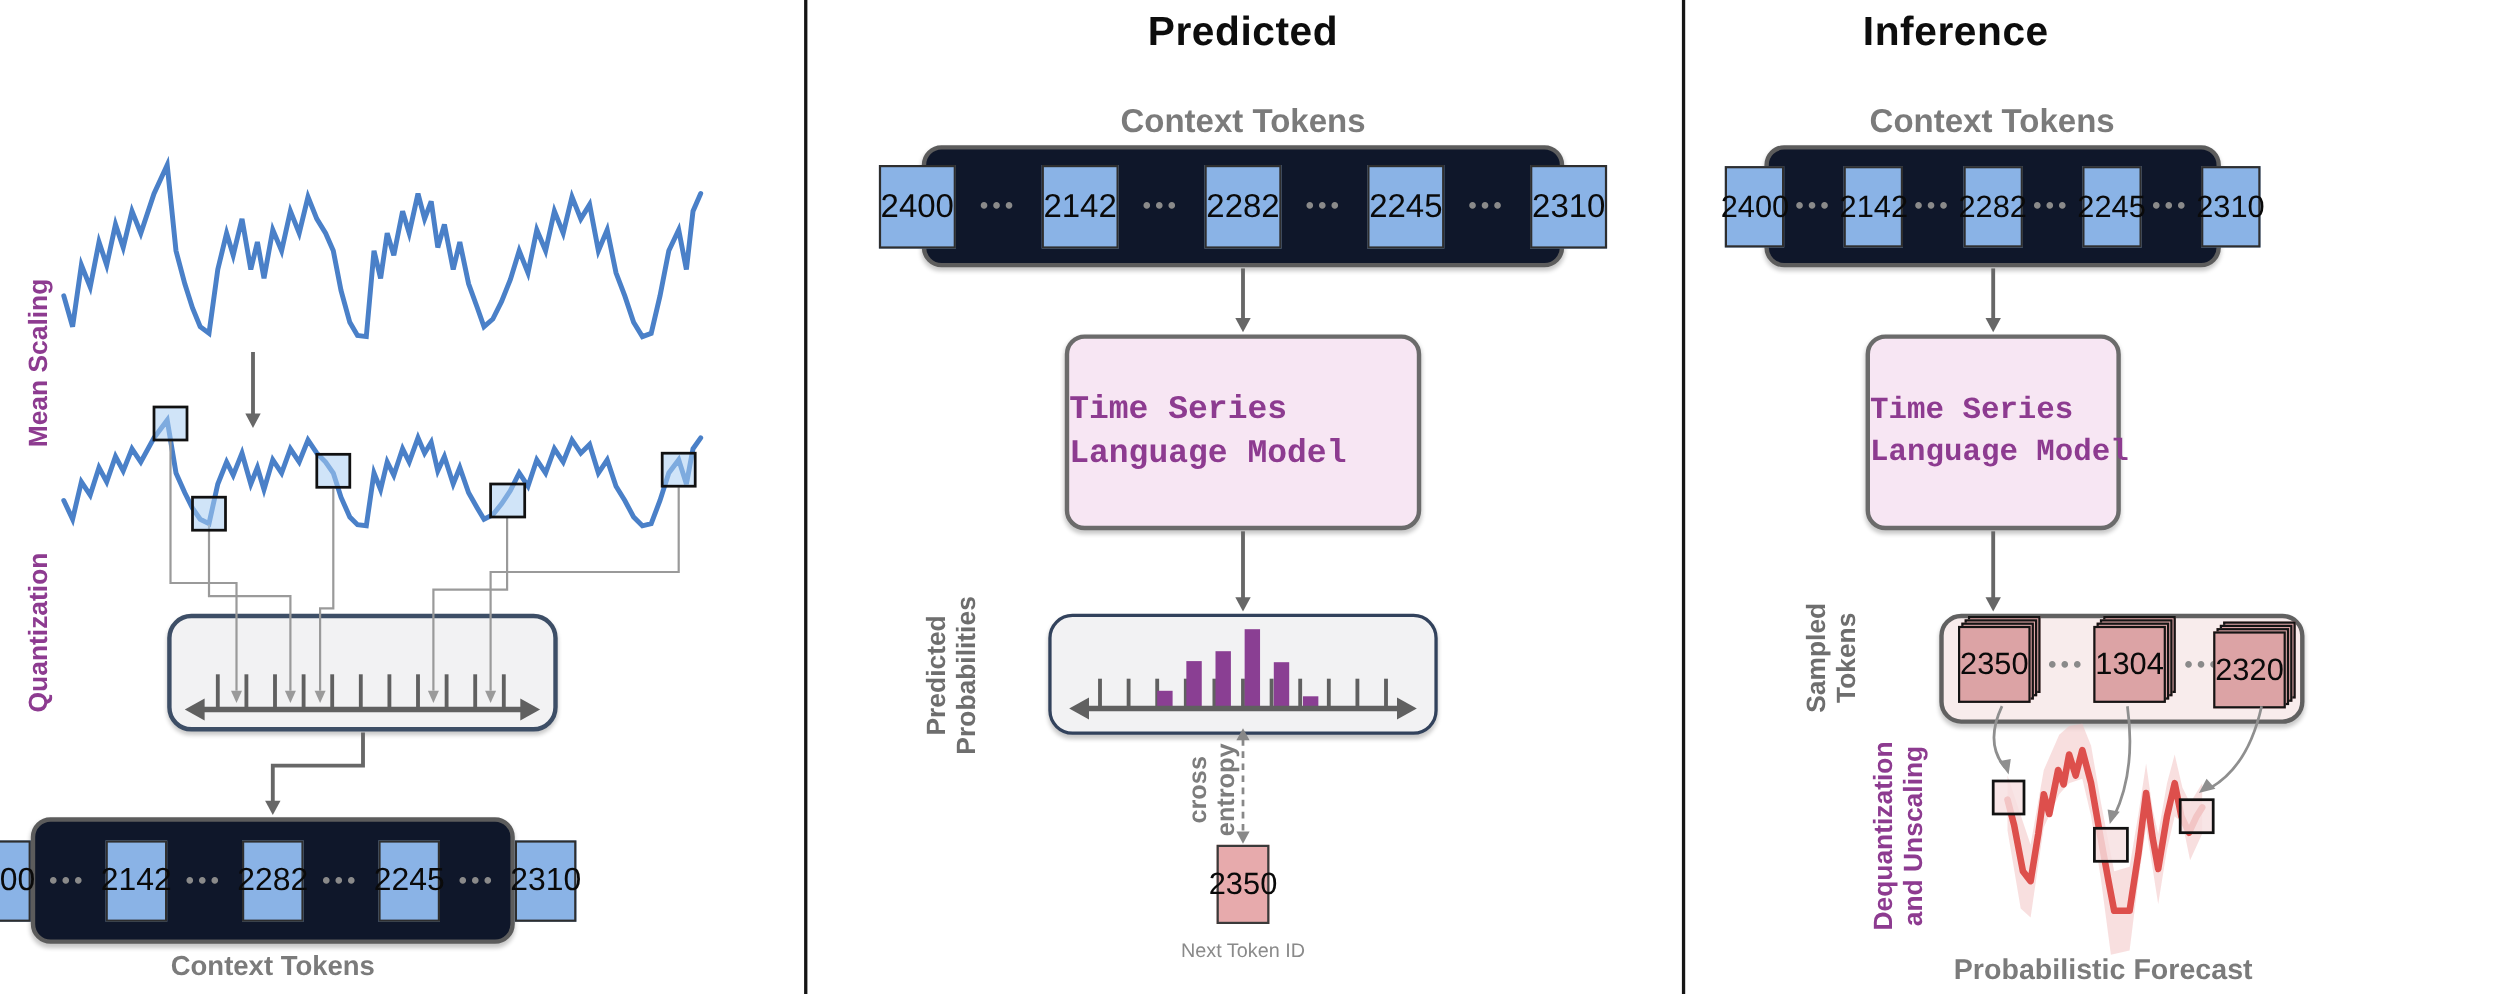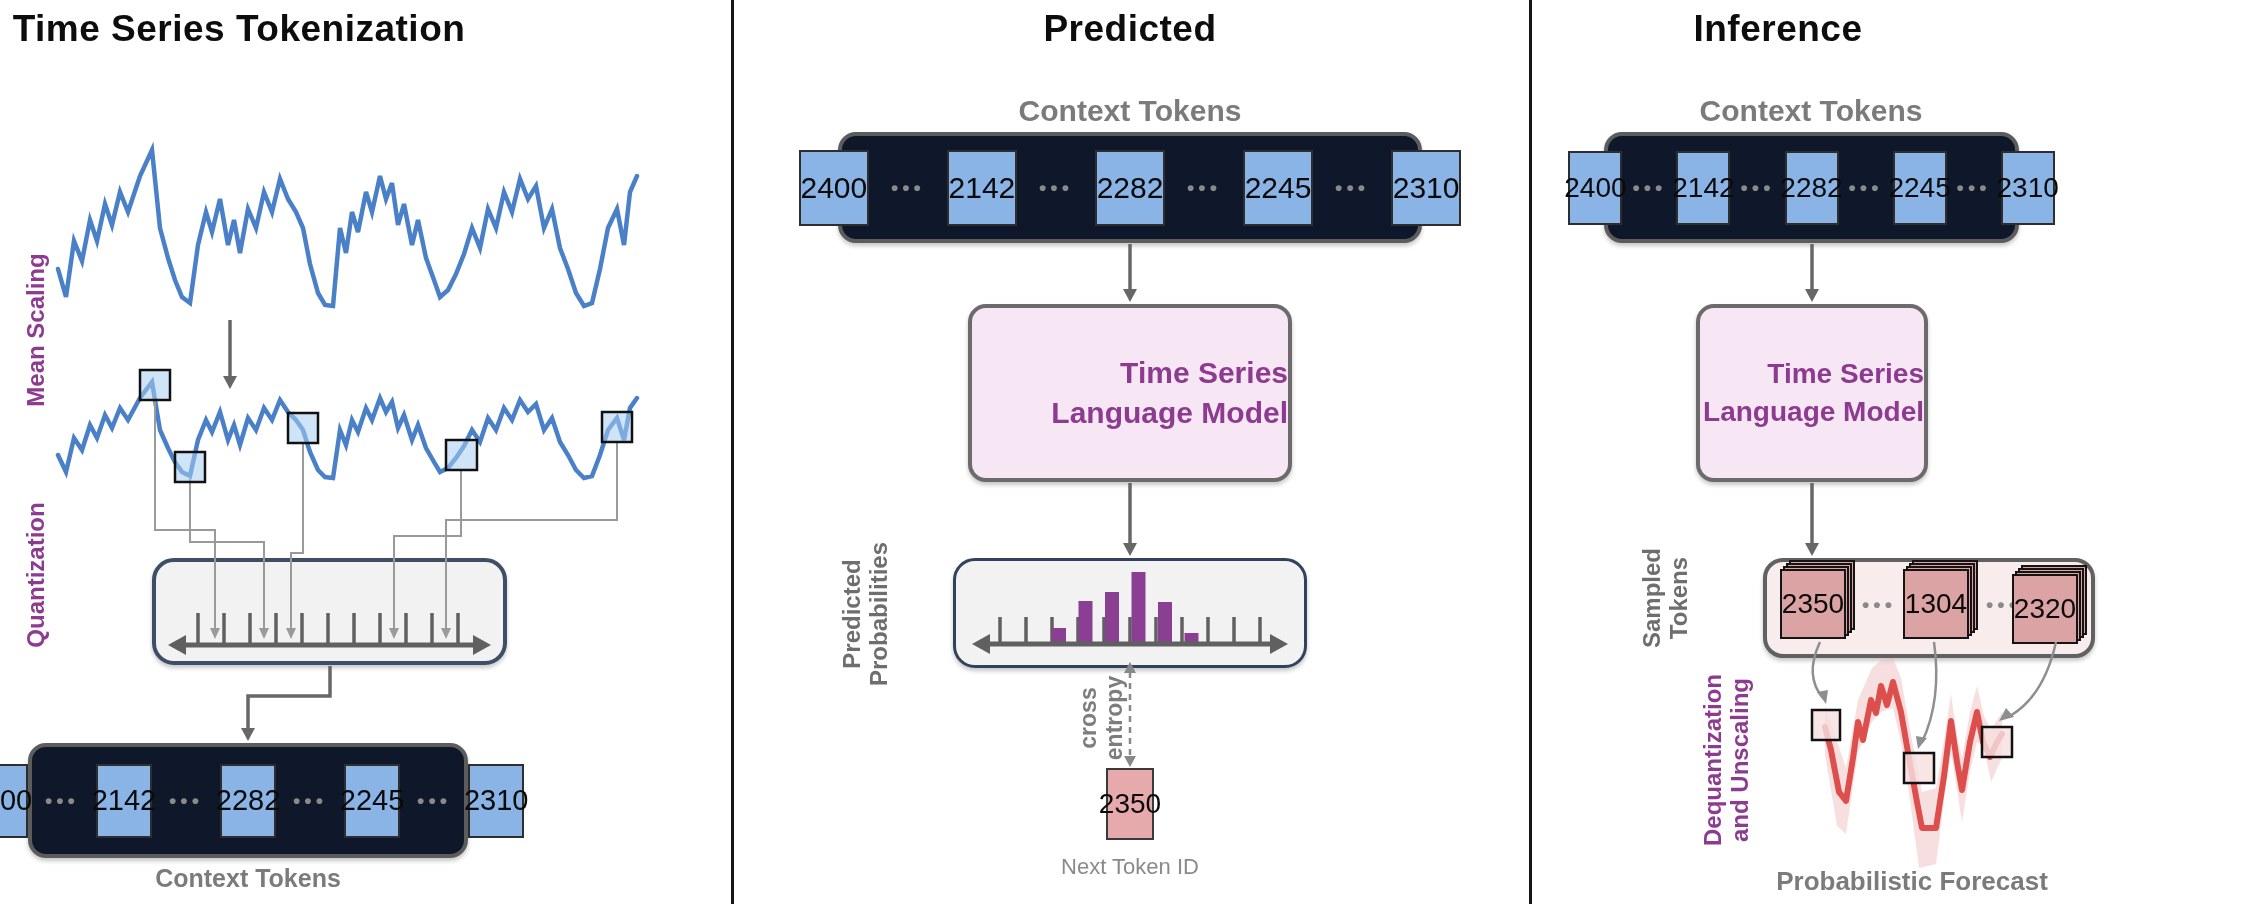--- a/index.html
+++ b/index.html
@@ -15,21 +15,21 @@
   .section-title{
     position:absolute;transform:translateX(-50%);white-space:nowrap;
     font-size:30px;font-weight:700;color:#7b7b7b;
   }
   .small-caption{
     position:absolute;transform:translateX(-50%);white-space:nowrap;
     font-size:25px;font-weight:700;color:#7b7b7b;
   }
   .plain-caption{
     position:absolute;transform:translateX(-50%);white-space:nowrap;
-    font-size:22px;font-weight:400;color:#8a8a8a;
+    font-size:18px;font-weight:400;color:#8a8a8a;
   }
   .vlabel{
     position:absolute;transform:translate(-50%,-50%) rotate(-90deg);
     white-space:nowrap;text-align:center;line-height:1.12;
     font-size:24px;font-weight:700;
   }
   .vlabel.purple{color:#8d3b90;}
   .vlabel.gray{color:#6e6e6e;}
   .vlabel.loss{font-size:23px;font-weight:600;color:#7d7d7d;}
   .token-row{
@@ -39,21 +39,21 @@
   }
   .token{
     background:#8ab3e6;border:2px solid #2e2e2e;display:flex;align-items:center;justify-content:center;
     color:#0a0a0a;flex:none;
   }
   .dots{color:#8a8a8a;font-size:21px;letter-spacing:4px;font-weight:700;flex:none;line-height:1;}
   .round-box{
     position:absolute;border-radius:20px;box-sizing:border-box;
     box-shadow:0 3px 4px rgba(0,0,0,0.22);
   }
-  .model-box{background:#f7e6f3;border:4.5px solid #6b6b6b;display:flex;flex-direction:column;align-items:flex-end;justify-content:center;}
+  .model-box{background:#f7e6f3;border:4.5px solid #6b6b6b;display:flex;flex-direction:column;align-items:flex-start;justify-content:center;font-family:Liberation Mono, monospace;}
   .model-box .line{color:#8d3b90;font-weight:800;line-height:1.35;white-space:nowrap;}
   .quant-box{background:#f2f2f3;border:4px solid #3d4e66;border-radius:22px;}
   .pred-box{background:#f2f2f3;border:3.5px solid #32425c;border-radius:22px;}
   .sampled-box{background:#f8ecec;border:4.5px solid #616161;border-radius:20px;}
   .next-token{
     position:absolute;background:#e7aaac;border:2px solid #3a3a3a;box-sizing:border-box;
     display:flex;align-items:center;justify-content:center;font-size:28px;color:#0a0a0a;
   }
   .stack{position:absolute;width:77px;height:80px;}
   .stack .card{
@@ -64,21 +64,20 @@
   svg.overlay{position:absolute;left:0;top:0;pointer-events:none;}
 </style>
 </head>
 <body>
 
 <div class="canvas">
 
   <div class="divider" style="left:731px"></div>
   <div class="divider" style="left:1529px"></div>
 
-  <div class="panel-title" style="left:239px;top:8px">Time Series Tokenization</div>
   <div class="vlabel purple" style="left:36px;top:330px">Mean Scaling</div>
   <div class="vlabel purple" style="left:36px;top:575px">Quantization</div>
 
   <div class="round-box quant-box" style="left:152px;top:558px;width:355px;height:107px"></div>
 
   <div class="token-row" style="left:28px;top:743px;width:440px;height:115px;gap:17px">
     <div class="token" style="width:52px;height:70px;font-size:29px">2400</div>
     <div class="dots">•••</div>
     <div class="token" style="width:52px;height:70px;font-size:29px">2142</div>
     <div class="dots">•••</div>

